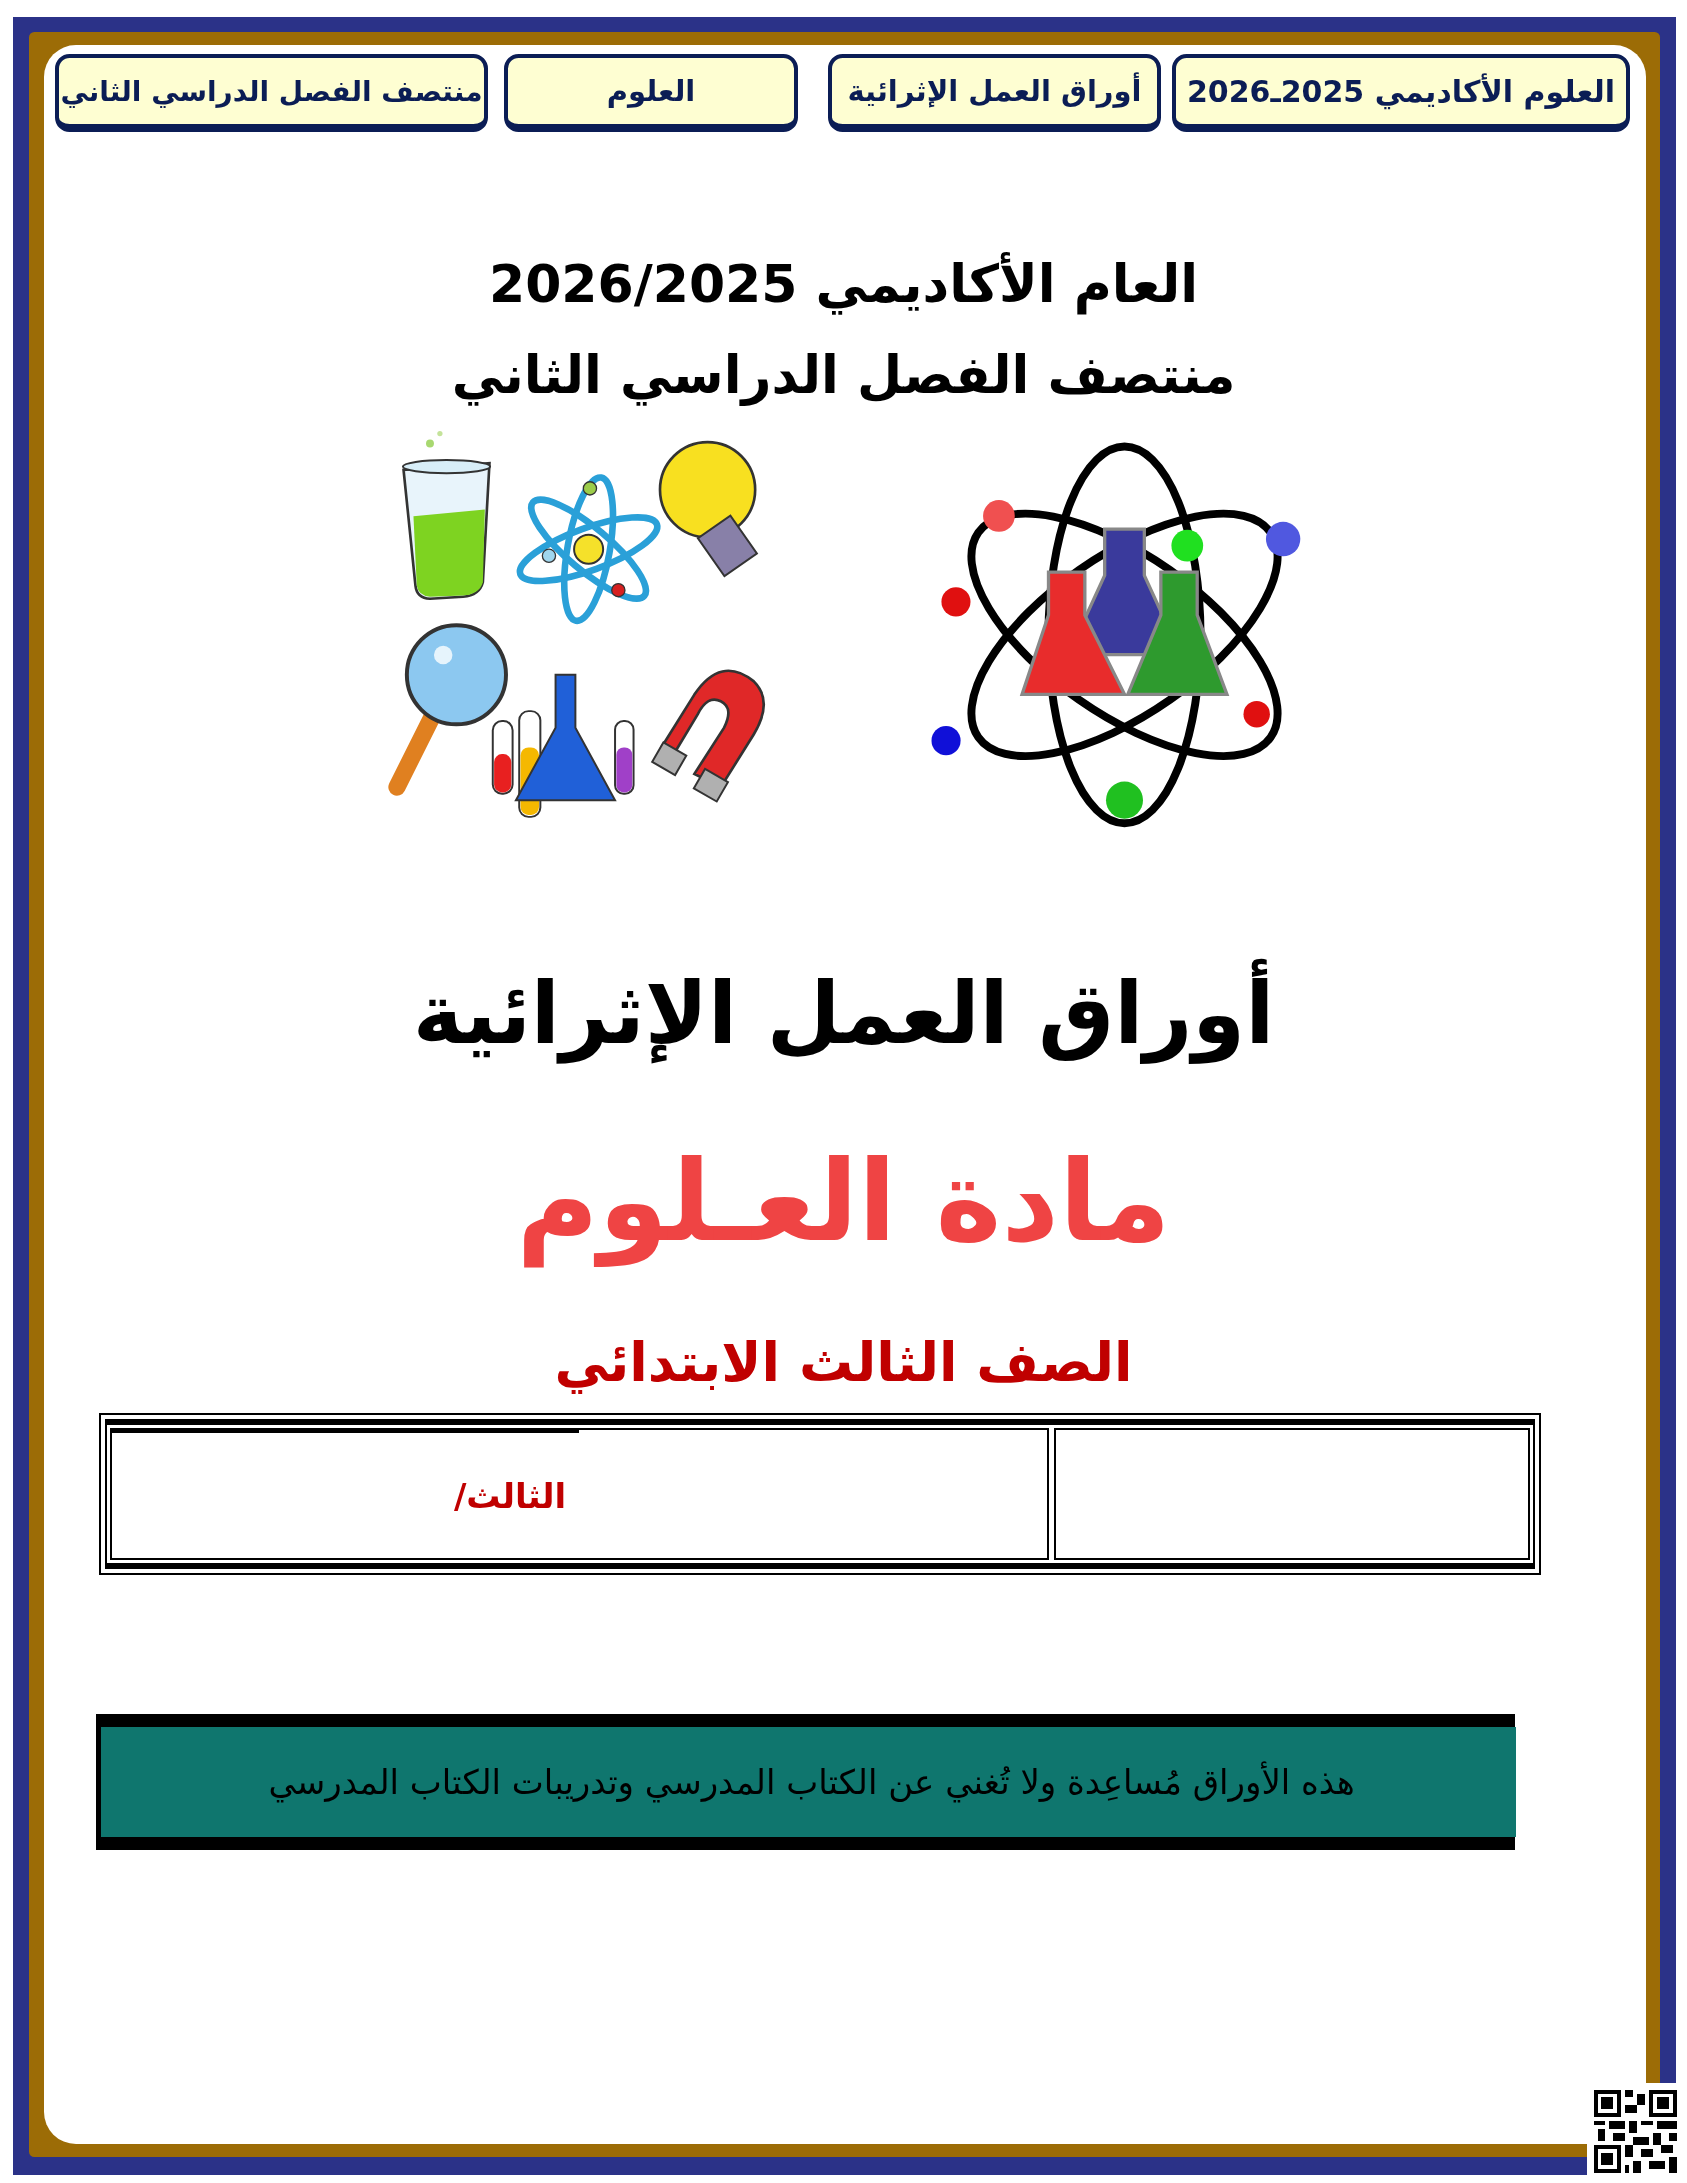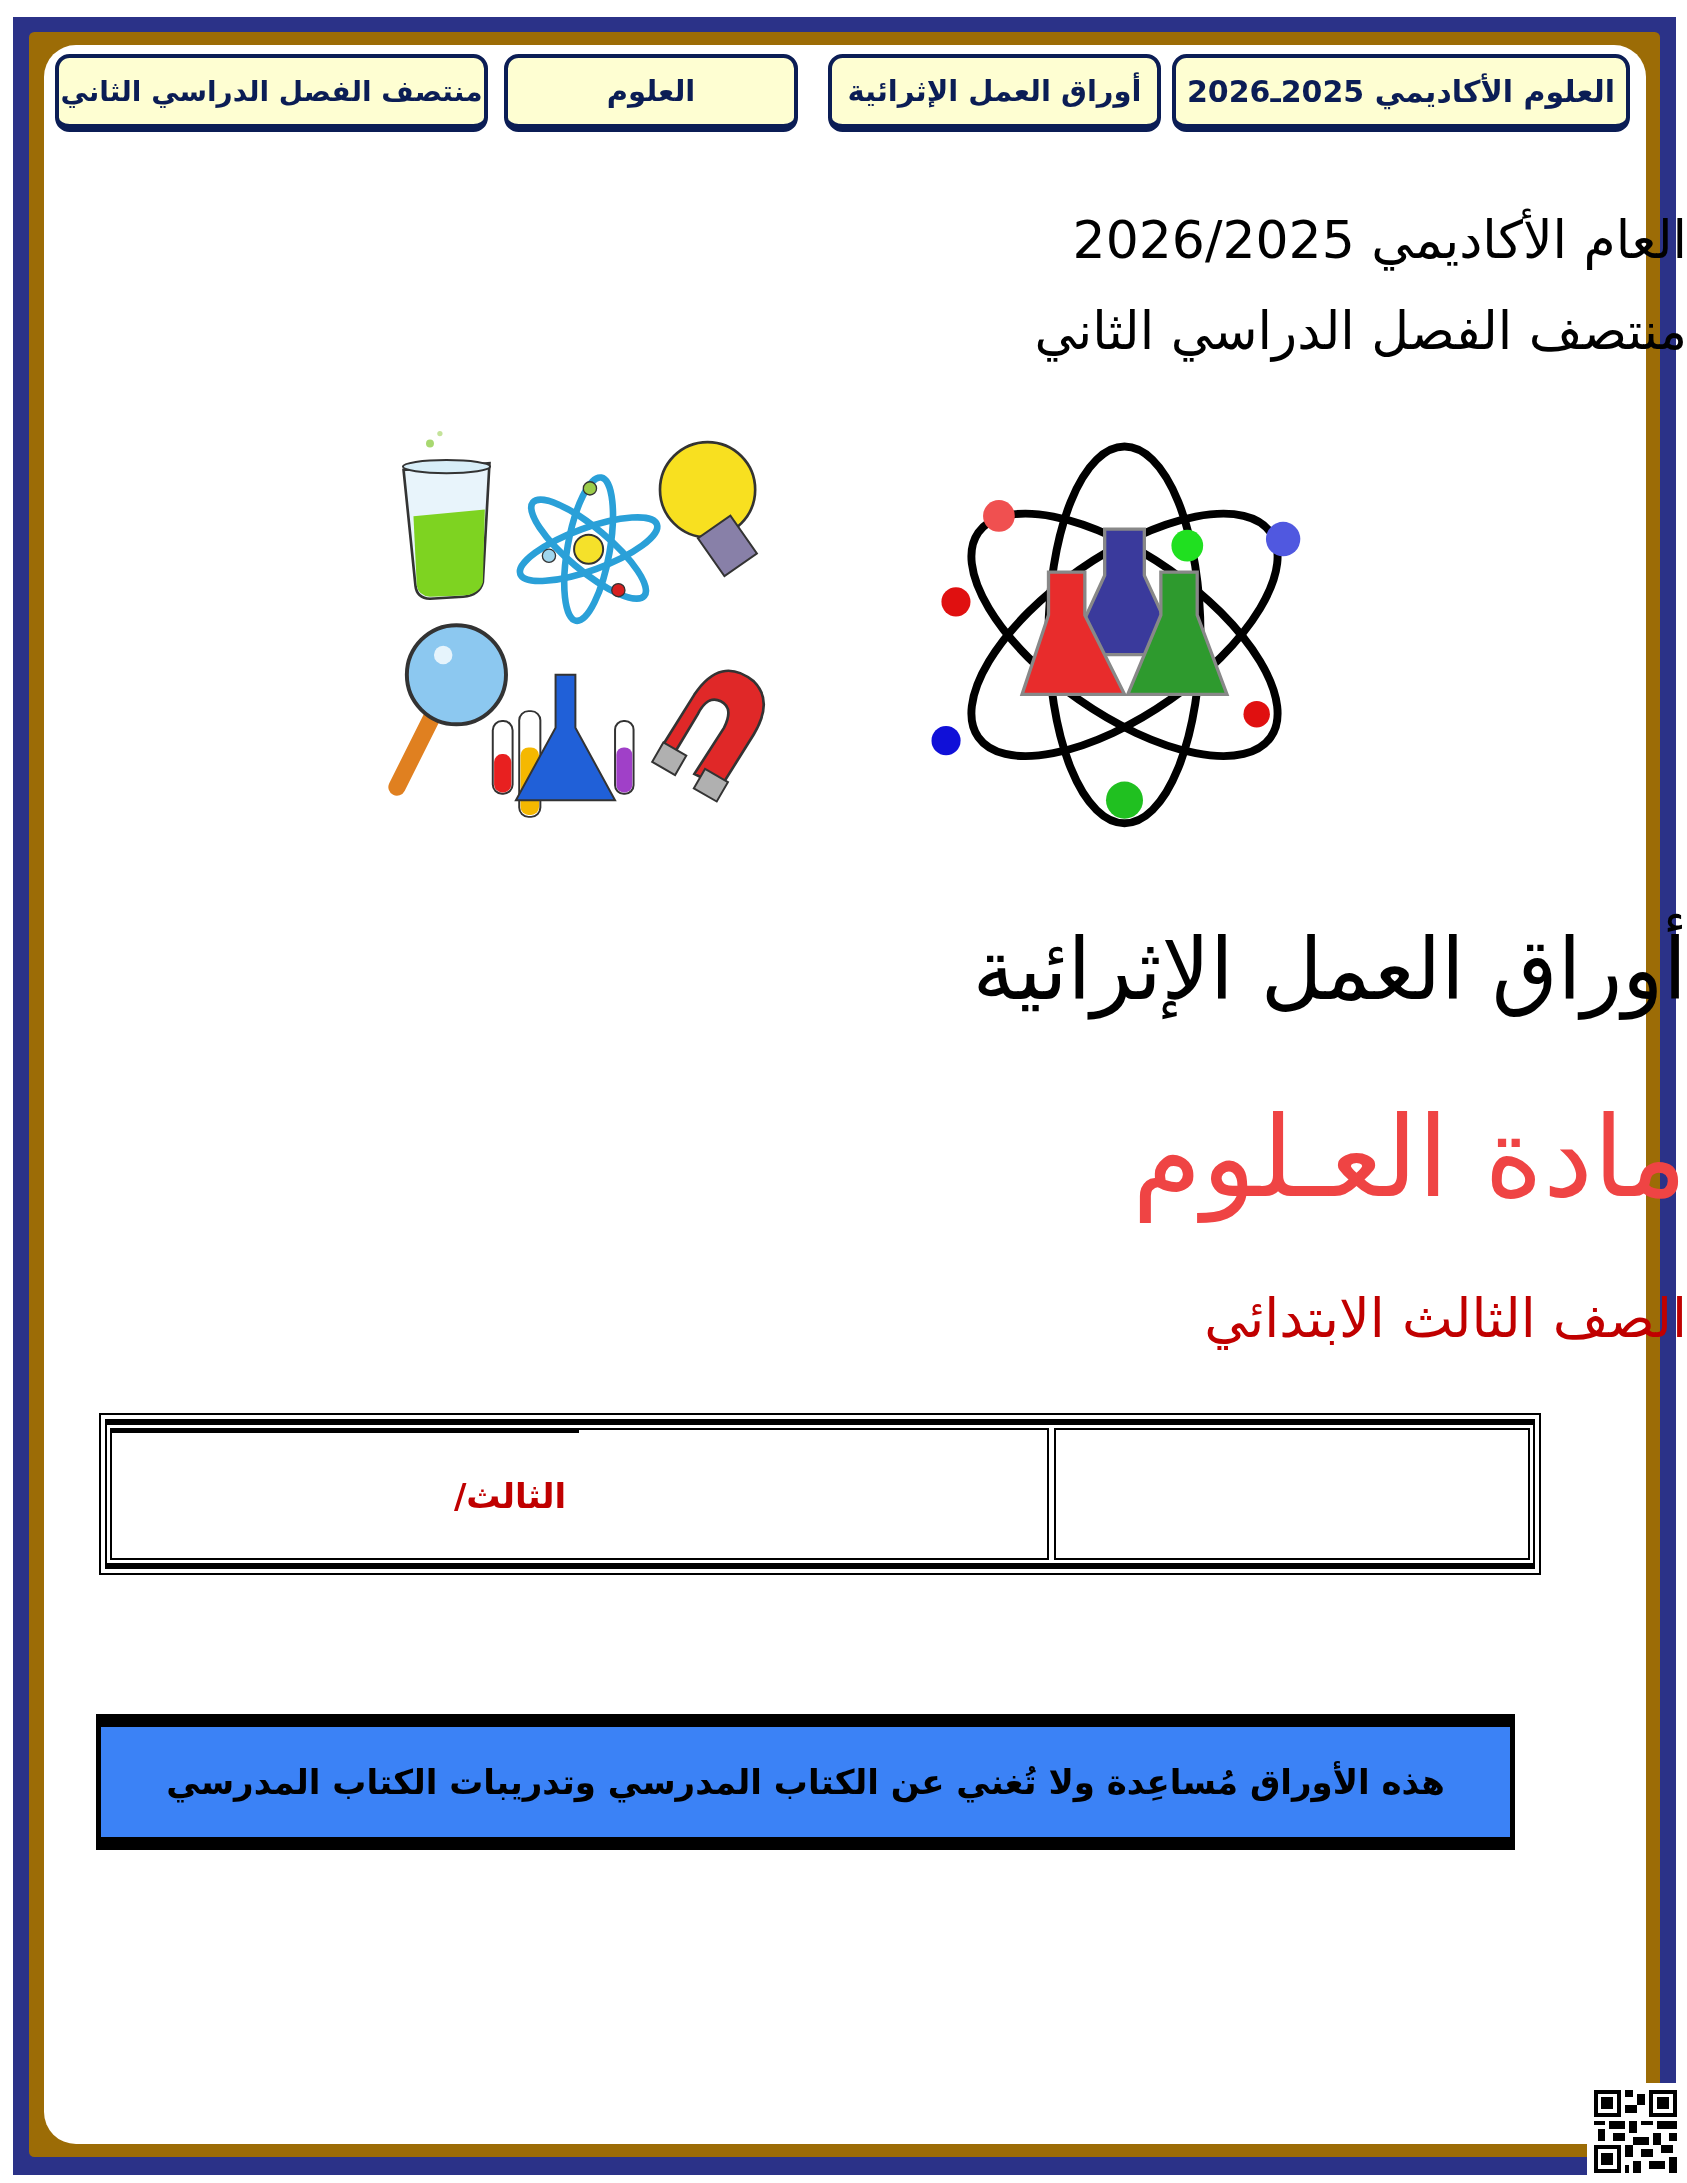--- a/index.html
+++ b/index.html
@@ -11,21 +11,21 @@
 
   .header-box { position:absolute; top:54px; height:78px; background:#fefed2;
                 border:4.6px solid #0b1d55; border-bottom-width:8px; border-radius:14.6px; box-sizing:border-box;
                 display:flex; align-items:center; justify-content:center;
                 color:#0b1d55; font-weight:bold; font-family:"DejaVu Sans", sans-serif; direction:rtl; }
   .hb-1 { left:1172px; width:458px; font-size:30px; }
   .hb-2 { left:828px; width:333px; font-size:29px; }
   .hb-3 { left:504px; width:294px; font-size:29px; }
   .hb-4 { left:55px; width:433px; font-size:28px; }
 
-  .center-text { position:absolute; left:0; width:1687px; direction:rtl; font-weight:normal; }
+  .center-text { position:absolute; left:0; width:1687px; text-align:center; direction:rtl; font-weight:bold;margin-top:44px; }
   .line-year { top:210px; font-size:52px; color:#000; }
   .line-sem { top:301px; font-size:52px; color:#000; }
   .main-title { top:920px; font-size:85px; color:#000; }
   .subject { top:1092px; font-size:112px; color:#ef4444; }
   .grade { top:1287px; font-size:54px; color:#c00000; }
 
   .clipart { position:absolute; left:377px; top:417px; width:410px; height:423px; }
   .atom-logo { position:absolute; left:926px; top:430px; width:397px; height:423px; }
 
   .info-table { position:absolute; left:99px; top:1413px; width:1442px; height:162px;
@@ -33,22 +33,22 @@
   .info-inner { width:100%; height:100%; border:6.6px solid #000; border-left-width:2.6px; border-right-width:2.6px; box-sizing:border-box; position:relative; background:#fff; }
   .info-grid { position:absolute; left:2.6px; right:2.6px; top:2.6px; bottom:2.6px; display:flex; direction:rtl; }
   .col-label { width:476px; border:2.6px solid #000; box-sizing:border-box; display:flex; flex-direction:column; margin-left:5.3px; }
   .col-value { flex:1; border:2.6px solid #000; box-sizing:border-box; display:flex; flex-direction:row; }
   .cell { flex:1; display:flex; align-items:center; box-sizing:border-box; font-weight:bold; color:#c00000; font-size:34px; }
   .cell + .cell { border-top:3.3px solid #000; }
   .col-label .cell { justify-content:center; }
   .col-value .cell { justify-content:flex-start; padding-right:13.2px; }
 
   .notice { position:absolute; left:96px; top:1714px; width:1419px; height:136px; background:#000; box-sizing:border-box; padding:13.2px 5.3px; }
-  .notice-inner { width:100%; height:100%; background:#3b82f6; display:flex; align-items:center; justify-content:center; direction:rtl;
-                  font-size:34px; font-weight:bold; color:#000; }
+  .notice-inner { width:100%; height:100%; background:#0f766e; display:flex; align-items:center; justify-content:center; direction:rtl;
+                  font-size:34px; font-weight:normal; color:#000;padding-left:6px; }
 
   .qr { position:absolute; left:1587px; top:2083px; width:83px; height:83px; background:#fff; padding:6.6px; box-sizing:content-box; }
 </style>
 </head>
 <body>
 
 <div class="frame-blue"></div>
 <div class="frame-brown"></div>
 <div class="frame-white"></div>
 

